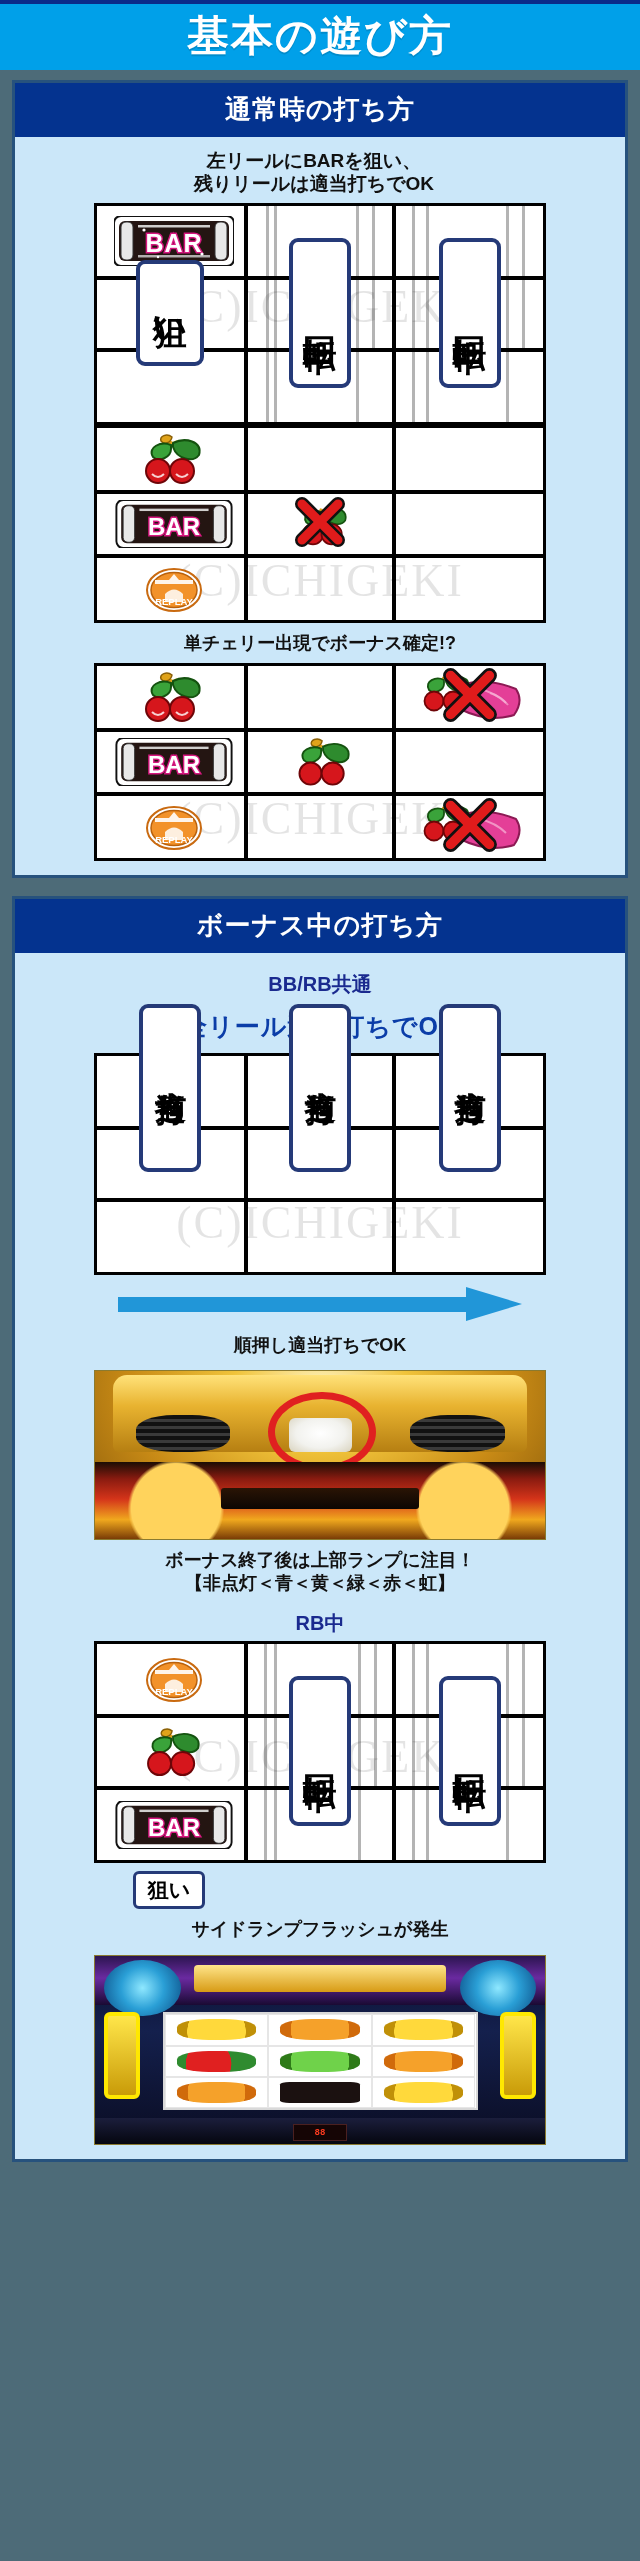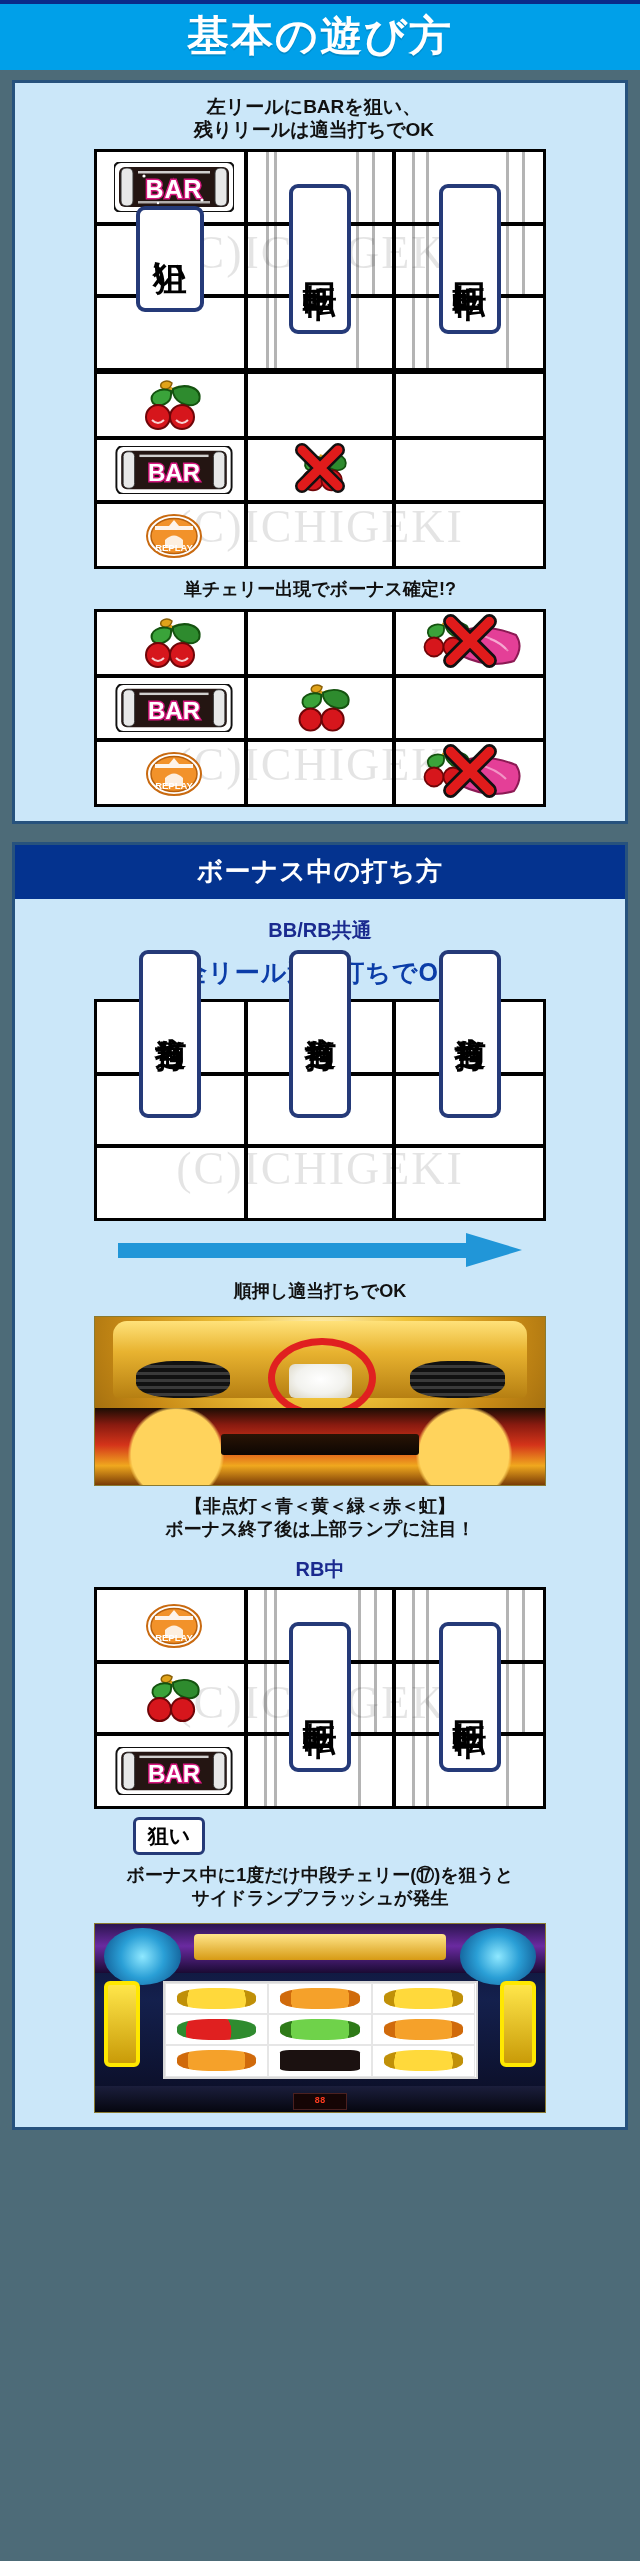--- a/index.html
+++ b/index.html
@@ -205,20 +205,21 @@
 </head>
 <body>
 
 <div class="page">
 
   <div class="banner-wrap">
     <div class="banner-title">基本の遊び方</div>
   </div>
 
   <div class="panel">
+    <div class="panel-header">通常時の打ち方</div>
     <div class="panel-body">
 
       <div class="lead">
         <div>左リールにBARを狙い、</div>
         <div>残りリールは適当打ちでOK</div>
       </div>
 
       <div class="reelwrap">
         <div class="reel tall">
           <div class="wm" style="top:74px;">(C)ICHIGEKI</div>
@@ -525,22 +526,22 @@
           <div class="lamp-hood"></div>
           <div class="vent l"></div>
           <div class="vent r"></div>
           <div class="lamp-white"></div>
           <div class="redcircle"></div>
           <div class="panel-art"></div>
         </div>
       </div>
 
       <div class="caption">
+        <div>ボーナス終了後は上部ランプに注目！</div>
         <div>【非点灯＜青＜黄＜緑＜赤＜虹】</div>
-        <div>ボーナス終了後は上部ランプに注目！</div>
       </div>
 
       <div class="sub-blue">RB中</div>
 
       <div class="reelwrap">
         <div class="reel tall">
           <div class="wm" style="top:86px;">(C)ICHIGEKI</div>
 
           <div class="cell c0 r0">
             <span class="sym">
@@ -635,21 +636,20 @@
       <div style="display:flex;justify-content:center;padding:8px 0 0 0;">
         <div style="width:452px;display:flex;">
           <div style="width:150px;display:flex;justify-content:center;">
             <div style="border:3px solid #253a78;border-radius:6px;background:#fff;
                         padding:2px 12px;font-size:21px;font-weight:bold;color:#000;">狙い</div>
           </div>
         </div>
       </div>
 
       <div class="caption">
-        <div>ボーナス中に1度だけ中段チェリー(⑰)を狙うと</div>
         <div>サイドランプフラッシュが発生</div>
       </div>
 
       <div class="photo-wrap">
         <div class="photo photo-bottom tall">
           <div class="pb-top"></div>
           <div class="pb-title"></div>
           <div class="fan l"></div>
           <div class="fan r"></div>
           <div class="sidelamp l"></div>

